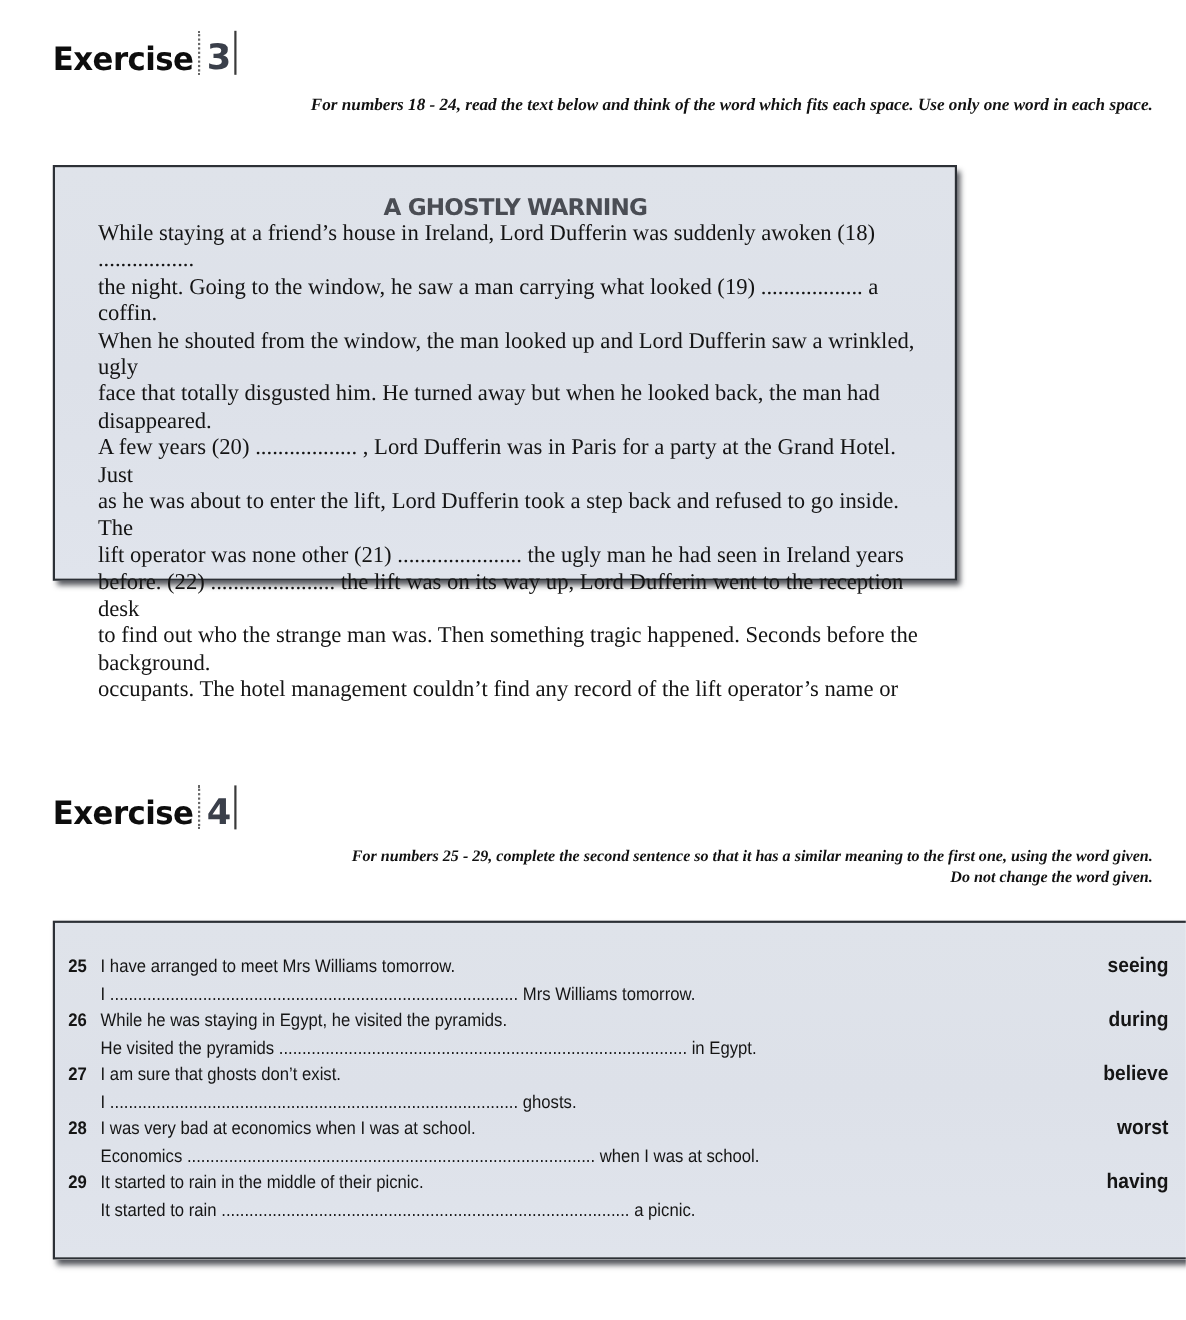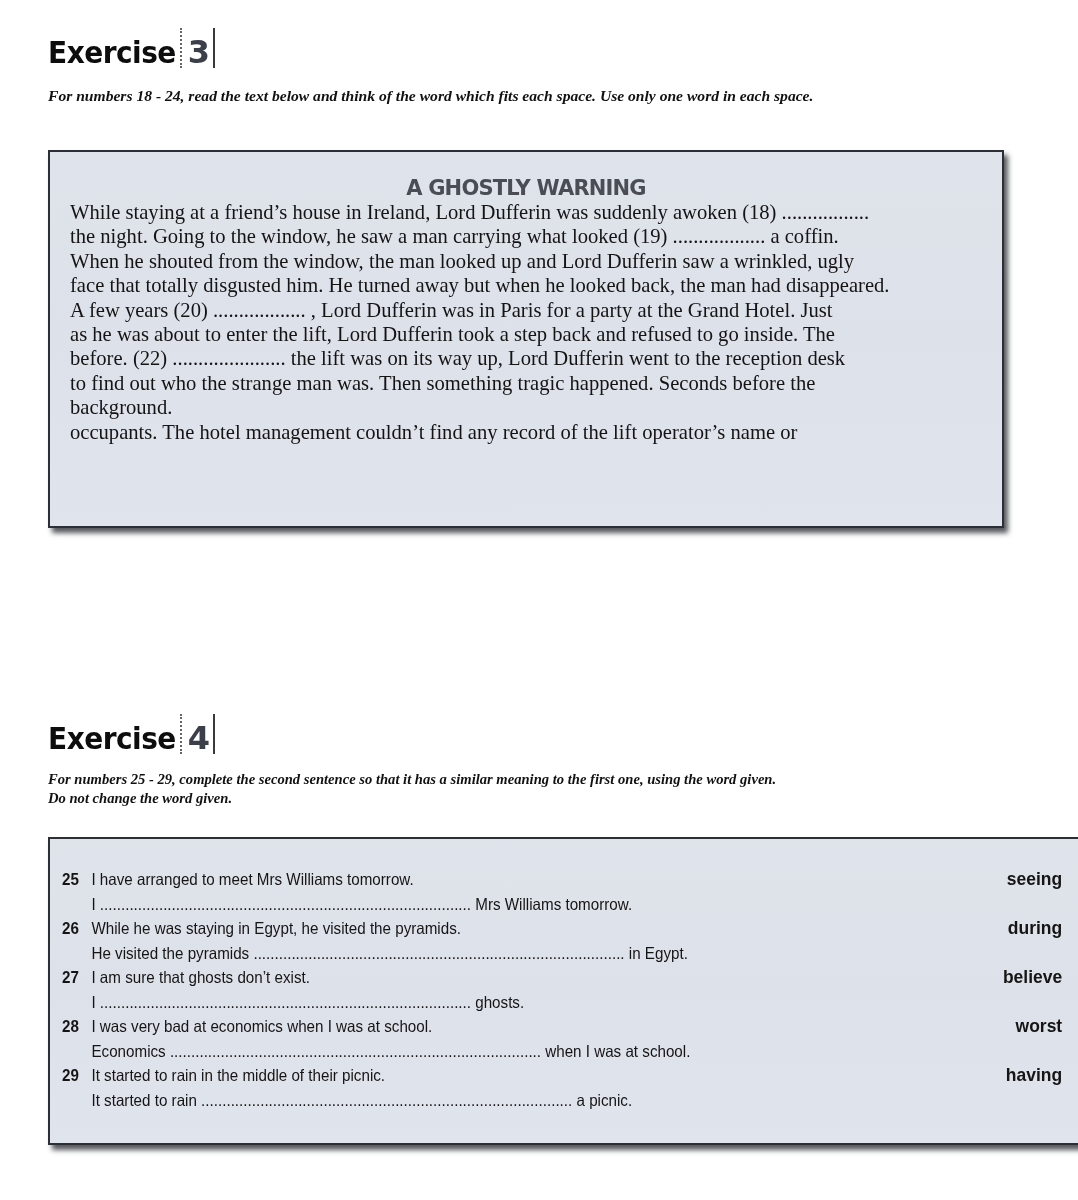--- a/index.html
+++ b/index.html
@@ -23,21 +23,21 @@
     font-family: "DejaVu Sans", sans-serif; font-weight: 900;
     font-size: 32px; color: #3a3f4a; line-height: 1;
   }
   .ex-sep-solid {
     width: 2px; height: 40px; background: #3a3a3a; margin-left: 3px; align-self: center;
   }
 
   .instr {
     position: absolute; left: 48px; right: 30px;
     font-family: "Liberation Serif", serif; font-style: italic; font-weight: bold;
-    font-size: 15px; line-height: 20px; color: #111;
+    font-size: 15px; line-height: 20px; color: #111; text-align: right;
   }
 
   .panel {
     position: absolute; left: 48px;
     background: linear-gradient(180deg, #dfe3ea 0%, #dde1e9 50%, #e0e4ec 100%);
     border: 2px solid #2c3036;
     box-shadow: 4px 5px 5px rgba(30,32,40,0.75);
   }
 
   .story-title {
@@ -67,29 +67,30 @@
 
 <div class="ex-heading" style="top:28px;">
   <span class="ex-word">Exercise</span>
   <span class="ex-sep-dotted"></span>
   <span class="ex-num">3</span>
   <span class="ex-sep-solid"></span>
 </div>
 
 <div class="instr" style="top:86px; font-size:15.6px;">For numbers 18 - 24, read the text below and think of the word which fits each space. Use only one word in each space.</div>
 
-<div class="panel" style="top:150px; width:956px; height:378px;">
+<div class="panel" style="top:150px; width:822px; height:378px;padding-left:19px;">
   <div class="story-title">A GHOSTLY WARNING</div>
   <div class="story-text">
     <div>While staying at a friend’s house in Ireland, Lord Dufferin was suddenly awoken (18) .................</div>
     <div>the night. Going to the window, he saw a man carrying what looked (19) .................. a coffin.</div>
     <div>When he shouted from the window, the man looked up and Lord Dufferin saw a wrinkled, ugly</div>
     <div>face that totally disgusted him. He turned away but when he looked back, the man had disappeared.</div>
     <div>A few years (20) .................. , Lord Dufferin was in Paris for a party at the Grand Hotel. Just</div>
     <div>as he was about to enter the lift, Lord Dufferin took a step back and refused to go inside. The</div>
+    <div>lift operator was none other (21) ...................... the ugly man he had seen in Ireland years</div>
     <div>before. (22) ...................... the lift was on its way up, Lord Dufferin went to the reception desk</div>
     <div>to find out who the strange man was. Then something tragic happened. Seconds before the</div>
     <div>background.</div>
     <div>occupants. The hotel management couldn’t find any record of the lift operator’s name or</div>
   </div>
 </div>
 
 <div class="ex-heading" style="top:714px;">
   <span class="ex-word">Exercise</span>
   <span class="ex-sep-dotted"></span>

